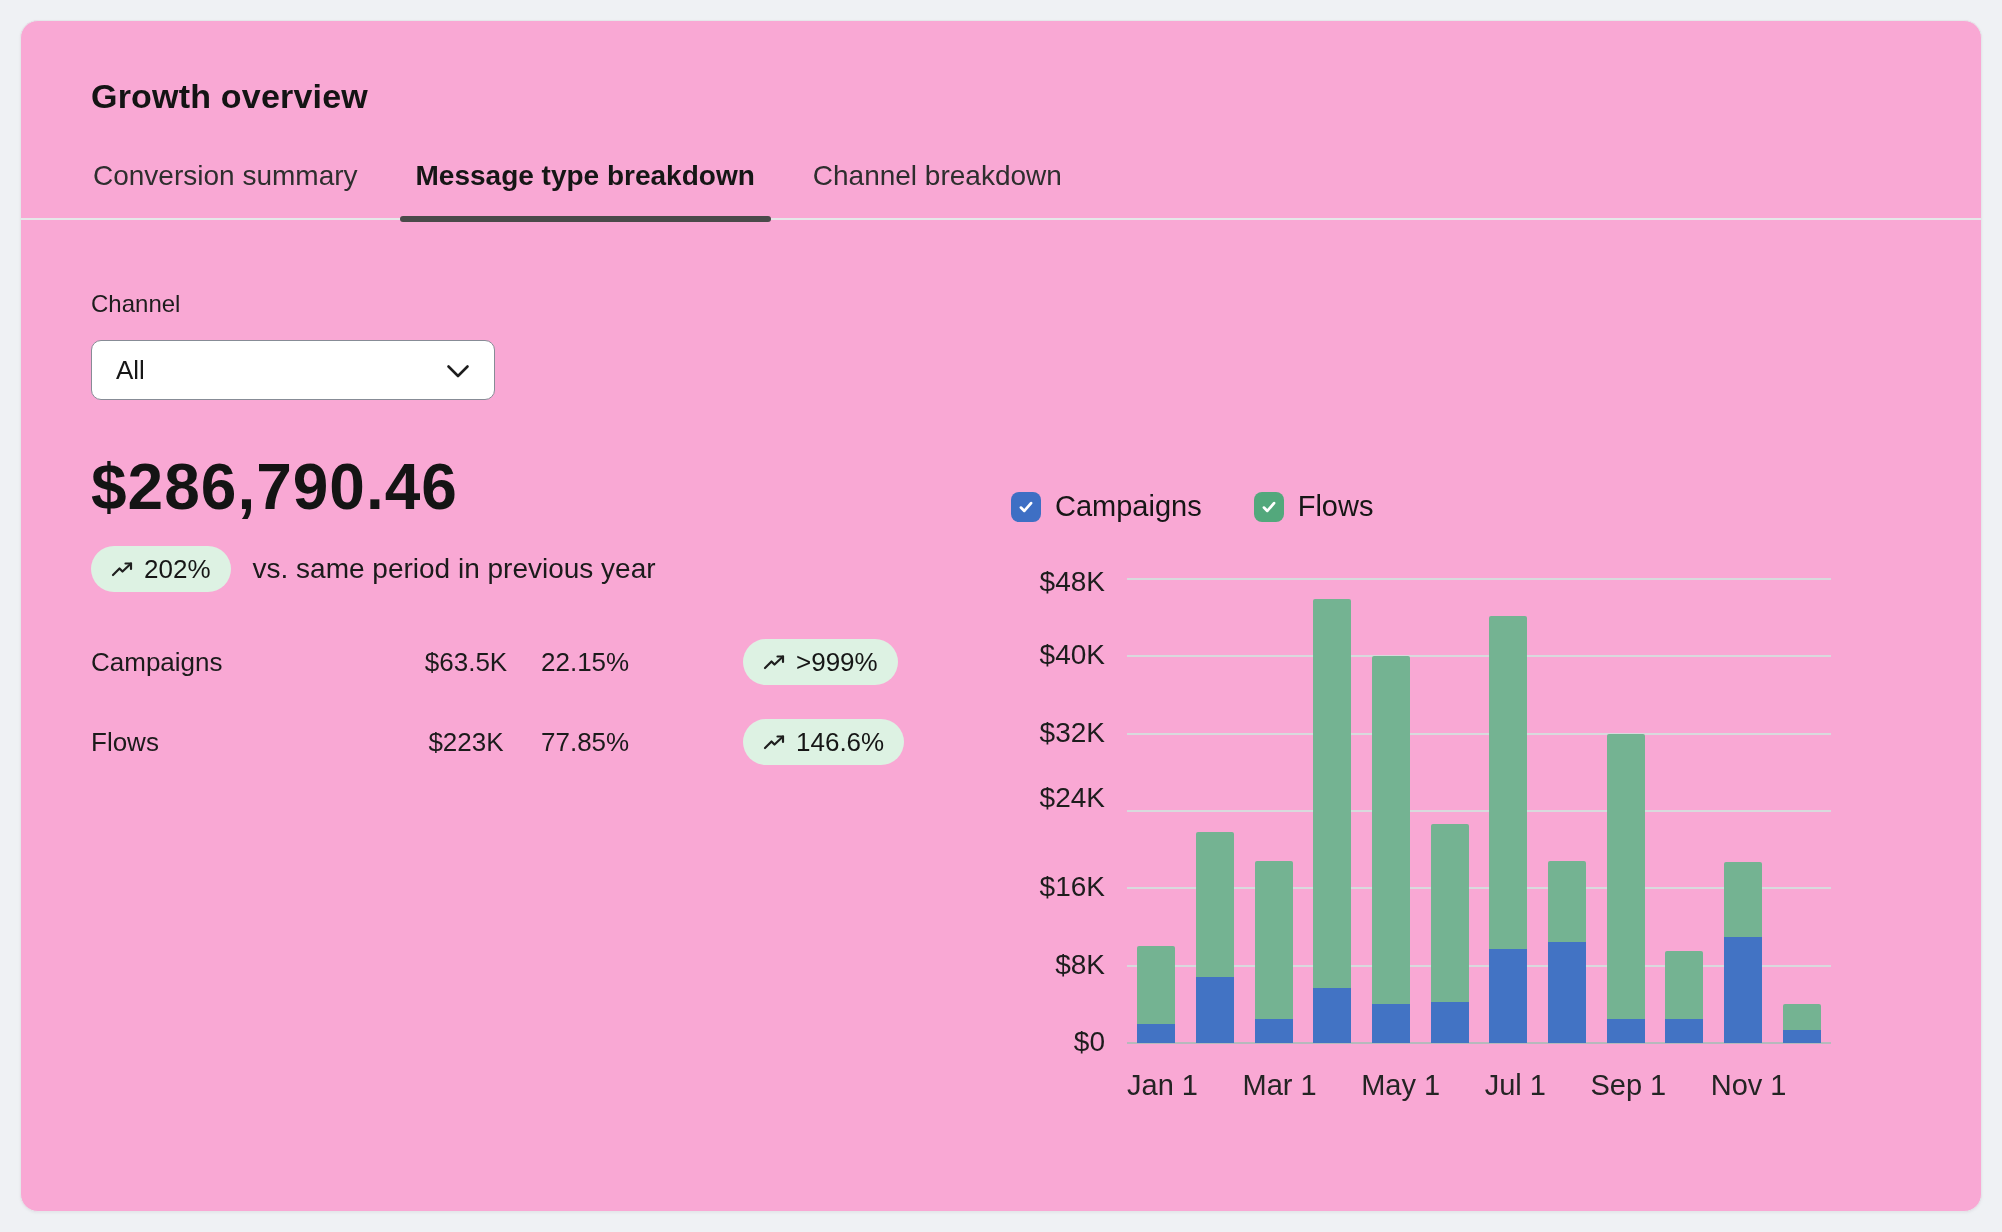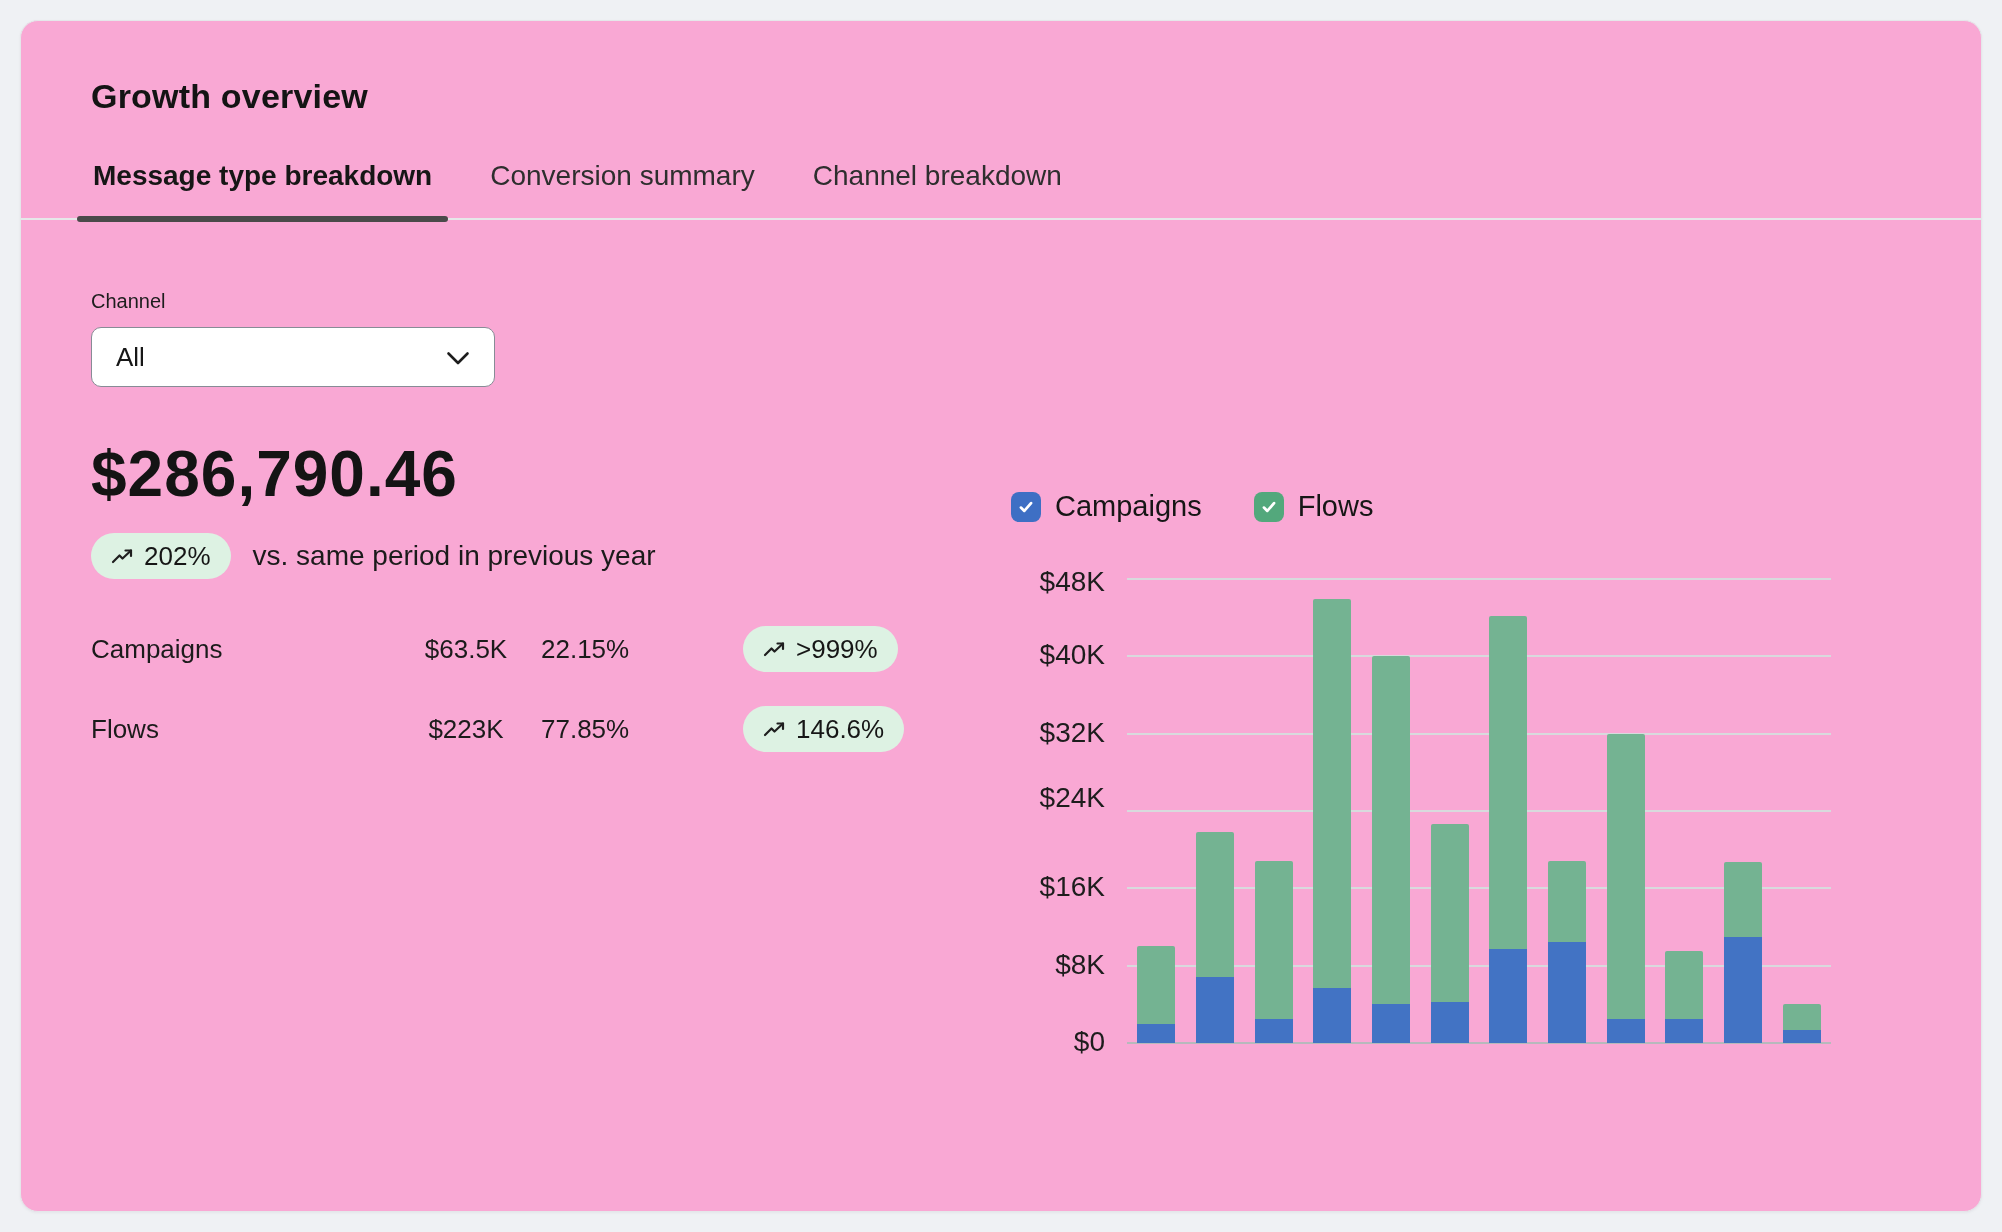--- a/index.html
+++ b/index.html
@@ -36,21 +36,21 @@
   }
   .tab.active{font-weight:700;color:#161616;}
   .tab.active::after{
     content:"";position:absolute;left:-14px;right:-14px;bottom:-4px;height:6px;
     background:var(--underline);border-radius:3px;
   }
   .card-body{display:flex;padding:70px 50px 0 70px;}
   .left{width:880px;flex:0 0 auto;}
   .right{width:840px;flex:0 0 auto;margin-left:40px;padding-top:200px;}
 
-  .field-label{font-size:20px;color:#1d1d1d;margin-bottom:14px;}
+  .field-label{font-size:24px;color:#1d1d1d;margin-bottom:22px;}
   .select{
     width:404px;height:60px;border:1.5px solid #878c96;border-radius:10px;
     display:flex;align-items:center;justify-content:space-between;
     padding:0 24px;font-size:26px;color:#171717;background:#fff;cursor:pointer;
   }
   .select svg{flex:0 0 auto;}
 
   .big-number{
     margin-top:50px;
     font-family:Liberation Sans, sans-serif;
@@ -97,22 +97,22 @@
   .xtick{flex:1;text-align:center;font-size:29px;color:#242424;white-space:nowrap;}
 </style>
 </head>
 <body>
 
 <div class="card">
 
   <div class="card-header">
     <div class="page-title">Growth overview</div>
     <div class="tabs">
+      <button class="tab">Conversion summary</button>
       <button class="tab active">Message type breakdown</button>
-      <button class="tab">Conversion summary</button>
       <button class="tab">Channel breakdown</button>
     </div>
   </div>
 
   <div class="card-body">
 
     <div class="left">
       <div class="field-label">Channel</div>
       <div class="select">
         <span>All</span>
@@ -254,17 +254,31 @@
               <div class="bar-col">
                 <div class="seg top" style="height: 74.4px; background: rgb(116, 179, 146);"></div>
                 <div class="seg" style="height: 106.3px; background: rgb(66, 115, 196);"></div>
               </div>
               <div class="bar-col">
                 <div class="seg top" style="height: 26.1px; background: rgb(116, 179, 146);"></div>
                 <div class="seg" style="height: 12.6px; background: rgb(66, 115, 196);"></div>
               </div>
             </div>
           </div>
+        <div class="x-labels">
+            <div class="xtick">Jan 1</div>
+            <div class="xtick"></div>
+            <div class="xtick">Mar 1</div>
+            <div class="xtick"></div>
+            <div class="xtick">May 1</div>
+            <div class="xtick"></div>
+            <div class="xtick">Jul 1</div>
+            <div class="xtick"></div>
+            <div class="xtick">Sep 1</div>
+            <div class="xtick"></div>
+            <div class="xtick">Nov 1</div>
+            <div class="xtick"></div>
+          </div>
       </div>
     </div>
 
   </div>
 </div>
 
 </body></html>

